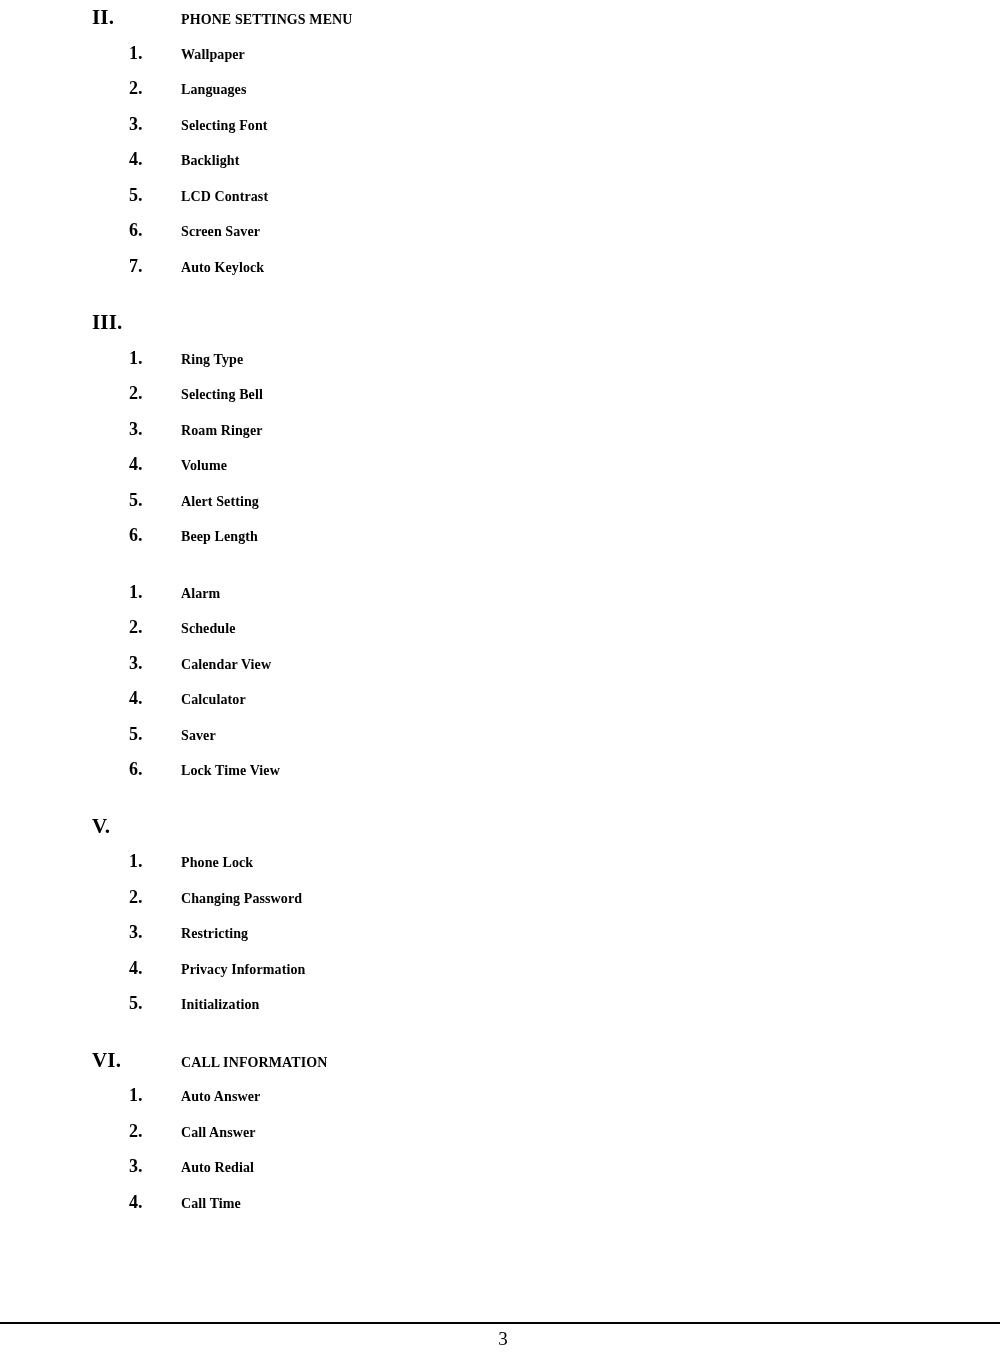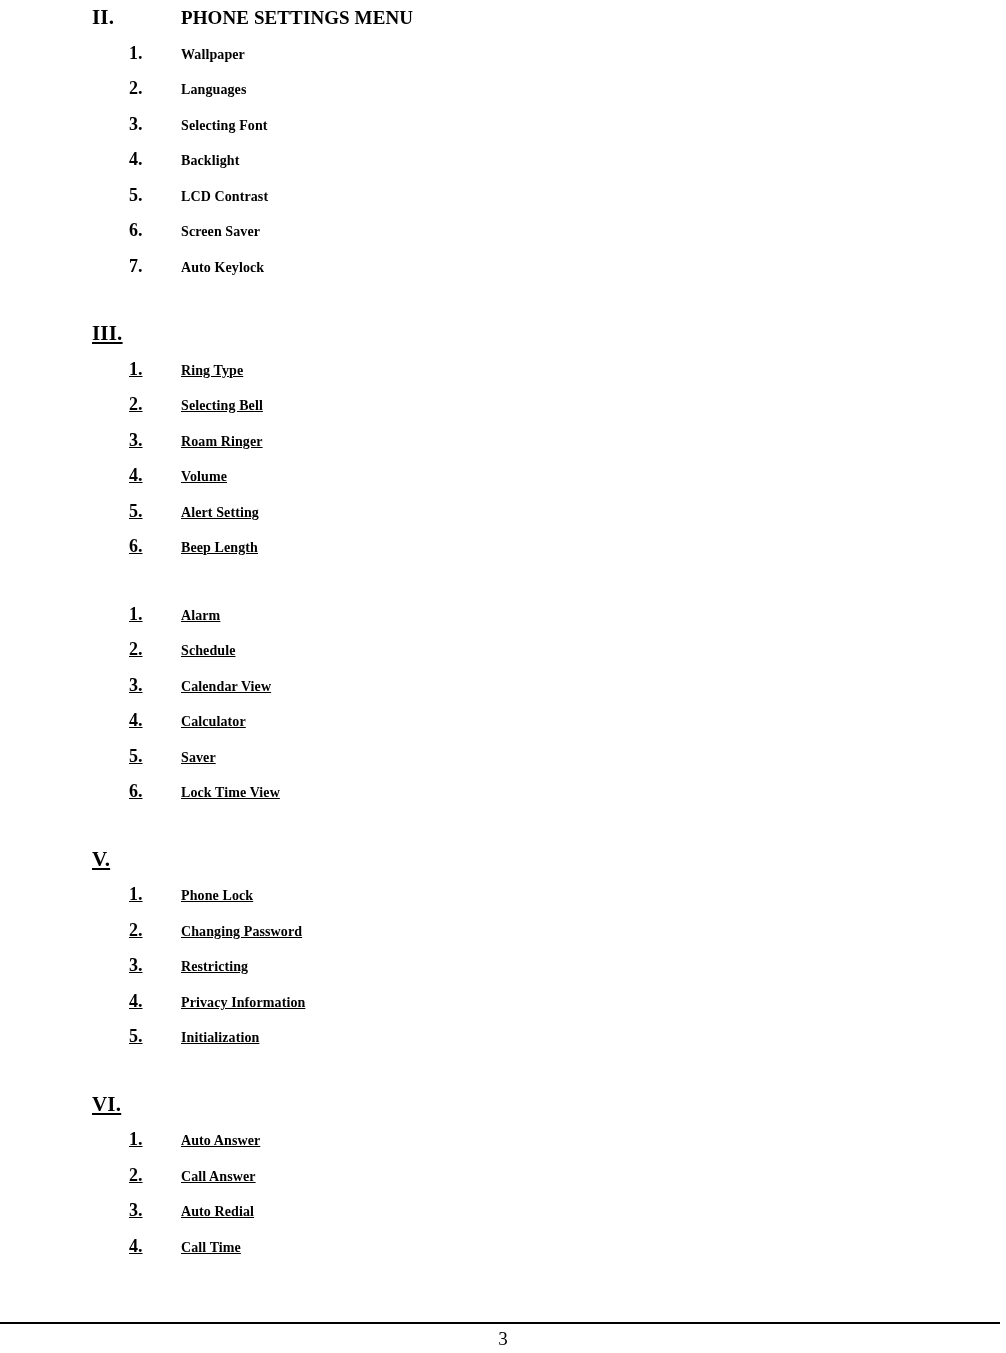--- a/index.html
+++ b/index.html
@@ -30,41 +30,40 @@
     left: 0;
     width: 1006px;
   }
 
   
   .section {
     margin: 0;
     padding: 0;
   }
   .section + .section {
-    margin-top: 32px; 
-    text-decoration: underline;
+    margin-top: 21px; 
   }
 
   
   .section-heading {
     display: flex;
     align-items: baseline;
     height: 35.5px;
     line-height: 35.5px;
     white-space: nowrap;
   }
   .section-numeral {
     width: 89px;            
     margin-left: 92px;
     font-size: 21px;
     font-weight: bold;
     letter-spacing: 0.2px;
   }
   .section-title {
-    font-size: 19px;
+    font-size: 14px;
     font-weight: bold;
     letter-spacing: 0.1px;
   }
 
   
   .item-list {
     list-style: none;
     margin: 0;
     padding: 0;
   }
@@ -235,20 +234,21 @@
           </li>
           <li class="item">
             <span class="item-number">5.</span>
             <span class="item-label">Initialization</span>
           </li>
         </ul>
       </div>
       <div class="section">
         <div class="section-heading">
           <span class="section-numeral">VI.</span>
+          <span class="section-title">CALL INFORMATION</span>
         </div>
         <ul class="item-list">
           <li class="item">
             <span class="item-number">1.</span>
             <span class="item-label">Auto Answer</span>
           </li>
           <li class="item">
             <span class="item-number">2.</span>
             <span class="item-label">Call Answer</span>
           </li>

